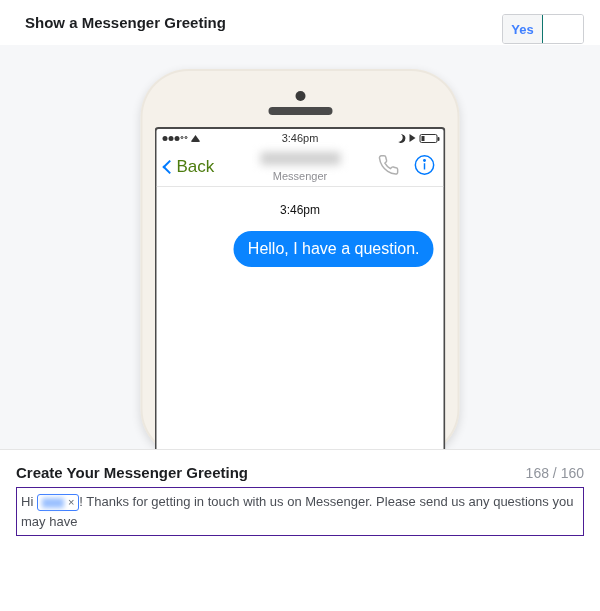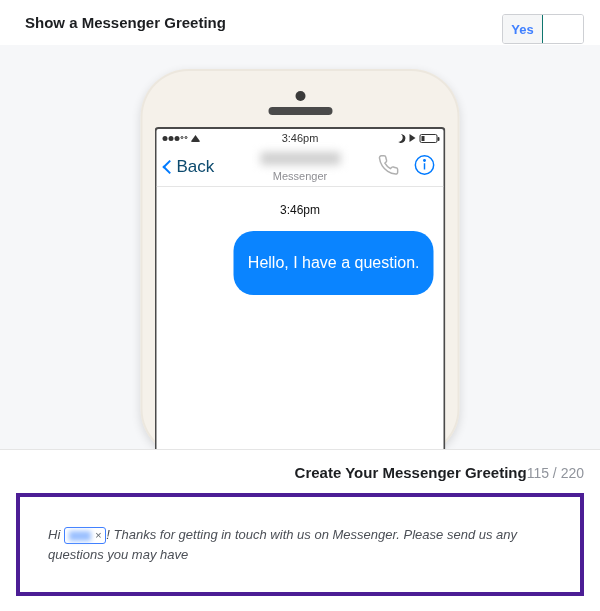--- a/index.html
+++ b/index.html
@@ -128,21 +128,21 @@
   .msgnav {
     height:40px;
     border-bottom:1px solid #e5e5e5;
     display:flex;
     align-items:center;
     position:relative;
     padding:0 8px;
   }
   .back {
     display:flex;align-items:center;gap:2px;
-    color:#0c4a6e;font-size:17px;
+    color:#4d7c0f;font-size:17px;
     cursor:pointer;
   }
   .chev-left {
     width:10px;height:10px;
     border-left:2.5px solid #007aff;
     border-bottom:2.5px solid #007aff;
     transform:rotate(45deg);
   }
   .nav-center {
     position:absolute;left:0;right:0;text-align:center;
@@ -162,43 +162,42 @@
     position:absolute;right:8px;top:0;height:100%;
     display:flex;align-items:center;gap:14px;
   }
   .conv { padding: 12px 10px; }
   .conv-time { text-align:center;font-size:12px;color:#111;margin:4px 0 14px; font-weight:500;}
   .bubble-row { display:flex; justify-content:flex-end; }
   .bubble {
     background:#0a84ff;
     color:#fff;
     font-size:16px;
-    padding:23px 14px;
+    padding:9px 14px;
     border-radius:20px;
     max-width:80%;
   }
 
   
   .greeting-section {
     border-top:1px solid #e5e5e5;
     padding: 14px 16px 16px;
   }
   .gs-head {
-    display:flex;justify-content:flex-end;align-items:baseline;
-    margin-bottom:12px;
+    display:flex;justify-content:space-between;align-items:baseline;
+    margin-bottom:6px;
   }
   .gs-head h3 { font-size:15px;font-weight:600;color:#1c1e21;}
   .counter { font-size:14px;color:#90949c;}
   .greeting-box {
-    border:4px solid #4c1d95;
-    padding:28px;
+    border:1px solid #4c1d95;
+    padding:4px;
     font-size:13px;
     color:#4b4f56;
     line-height:1.5;
-    font-style:italic;
   }
   .token {
     display:inline-flex;align-items:center;
     border:1px solid #4080ff;
     border-radius:3px;
     padding:0 4px 0 4px;
     height:17px;
     vertical-align:middle;
     background:#fff;
     gap:4px;
@@ -272,21 +271,21 @@
           <div class="bubble">Hello, I have a question.</div>
         </div>
       </div>
     </div>
   </div>
 </div>
 
 <div class="greeting-section">
   <div class="gs-head">
     <h3>Create Your Messenger Greeting</h3>
-    <span class="counter">115 / 220</span>
+    <span class="counter">168 / 160</span>
   </div>
   <div class="greeting-box">
     <span>Hi </span><span class="token">
         <span class="token-blur"></span>
         <span class="token-x">×</span>
       </span><span>! Thanks for getting in touch with us on Messenger. Please send us any questions you may have</span>
   </div>
 </div>
 
 </body></html>

